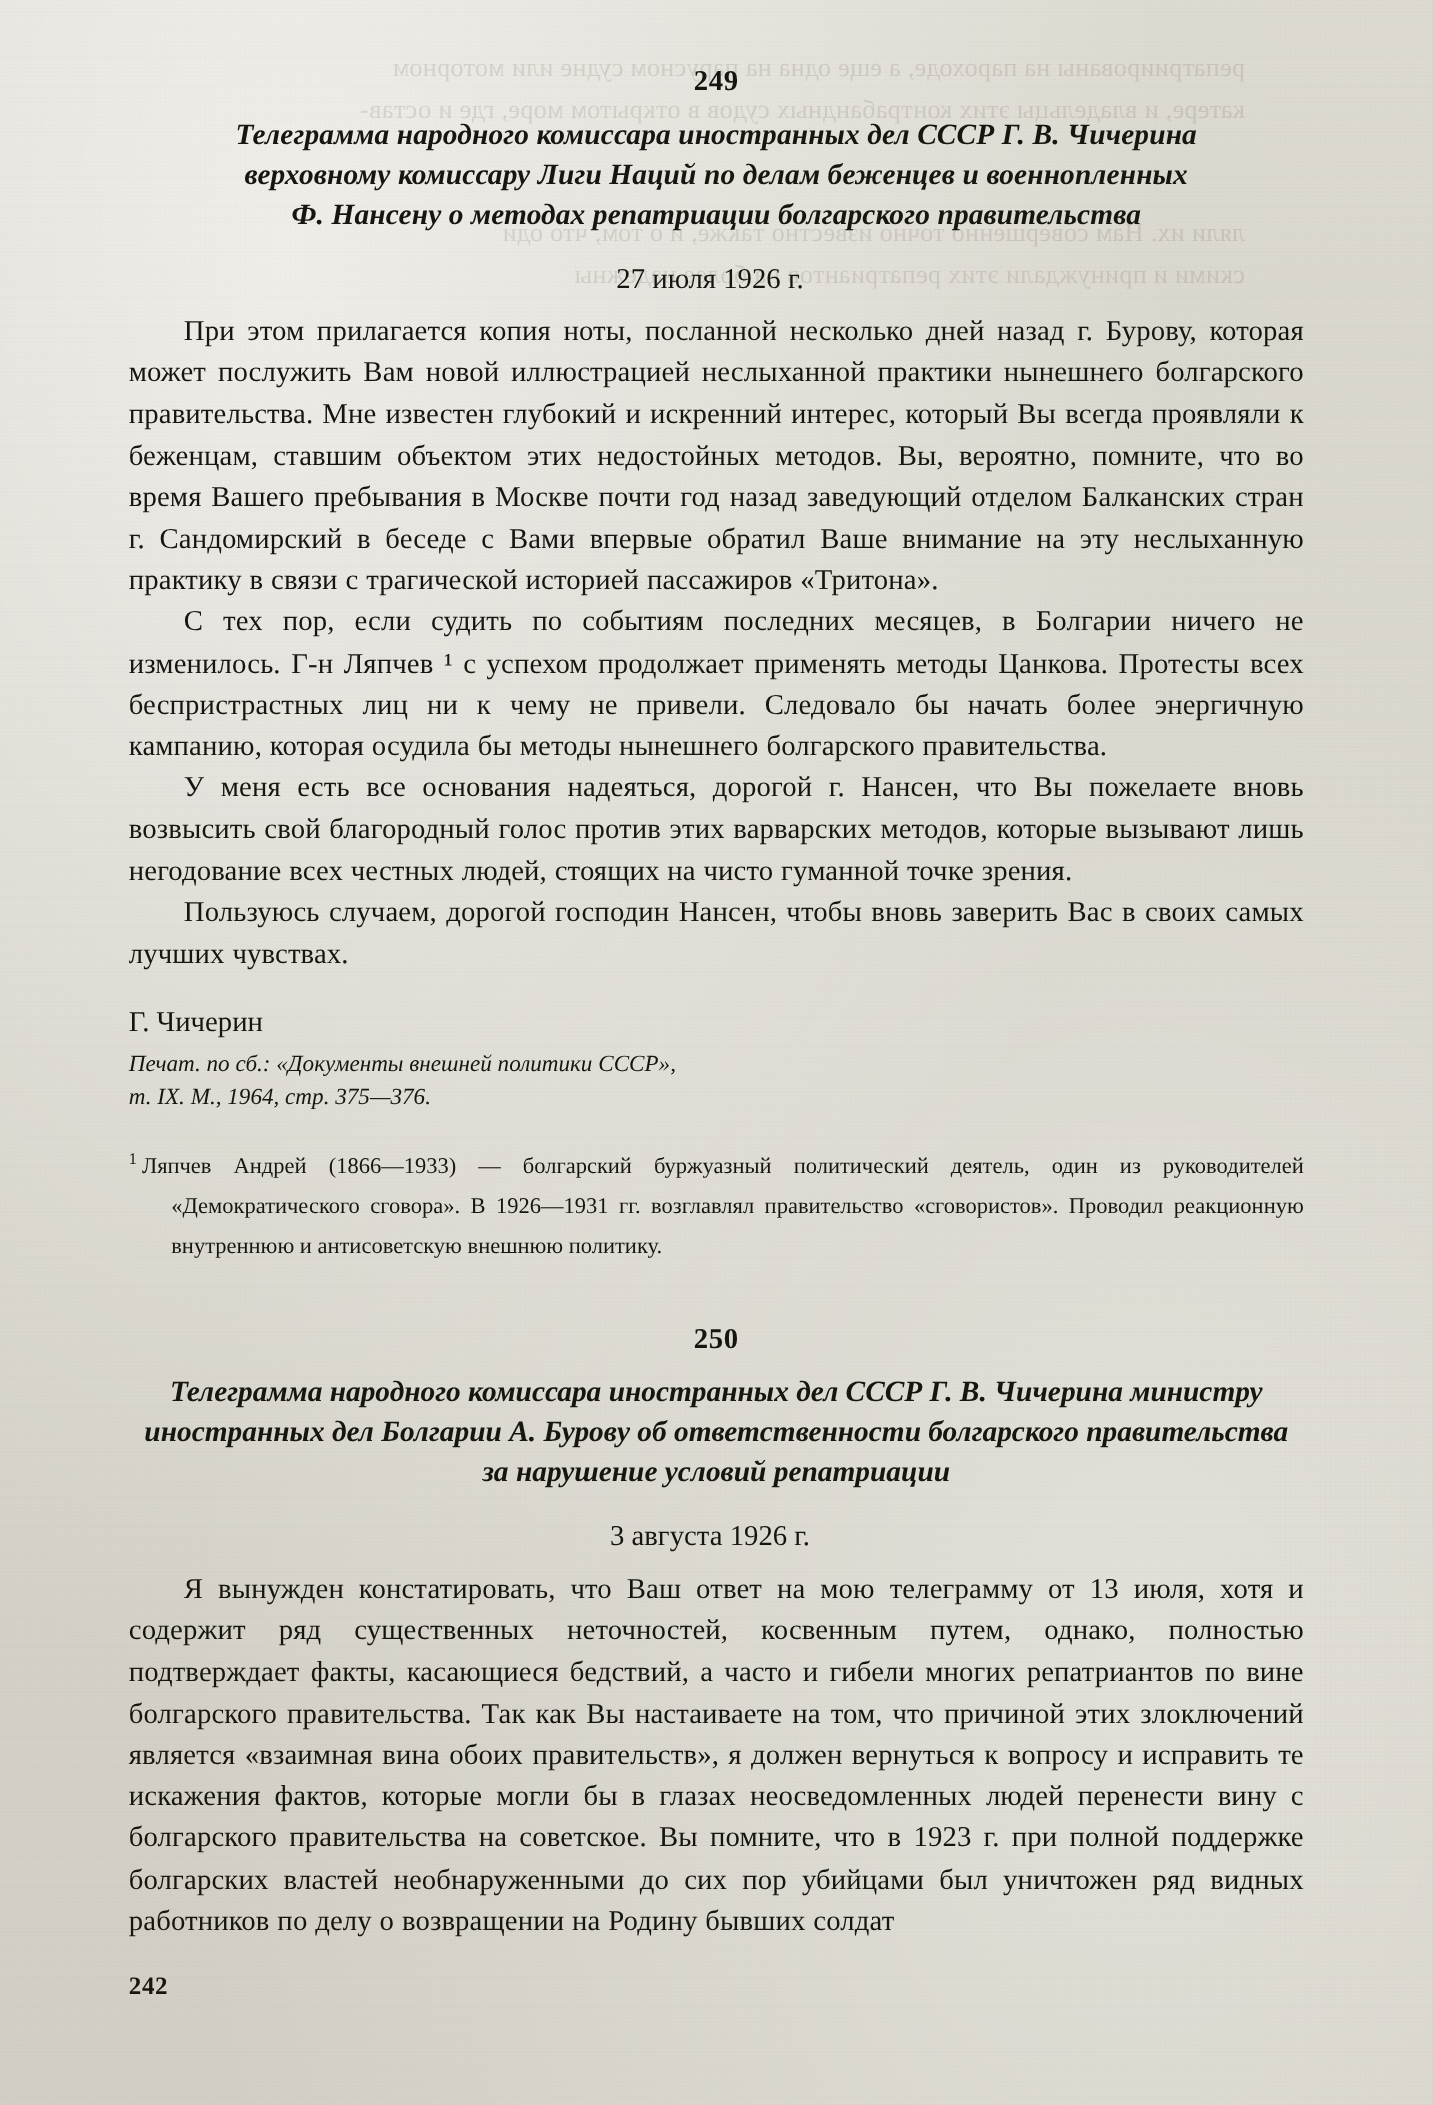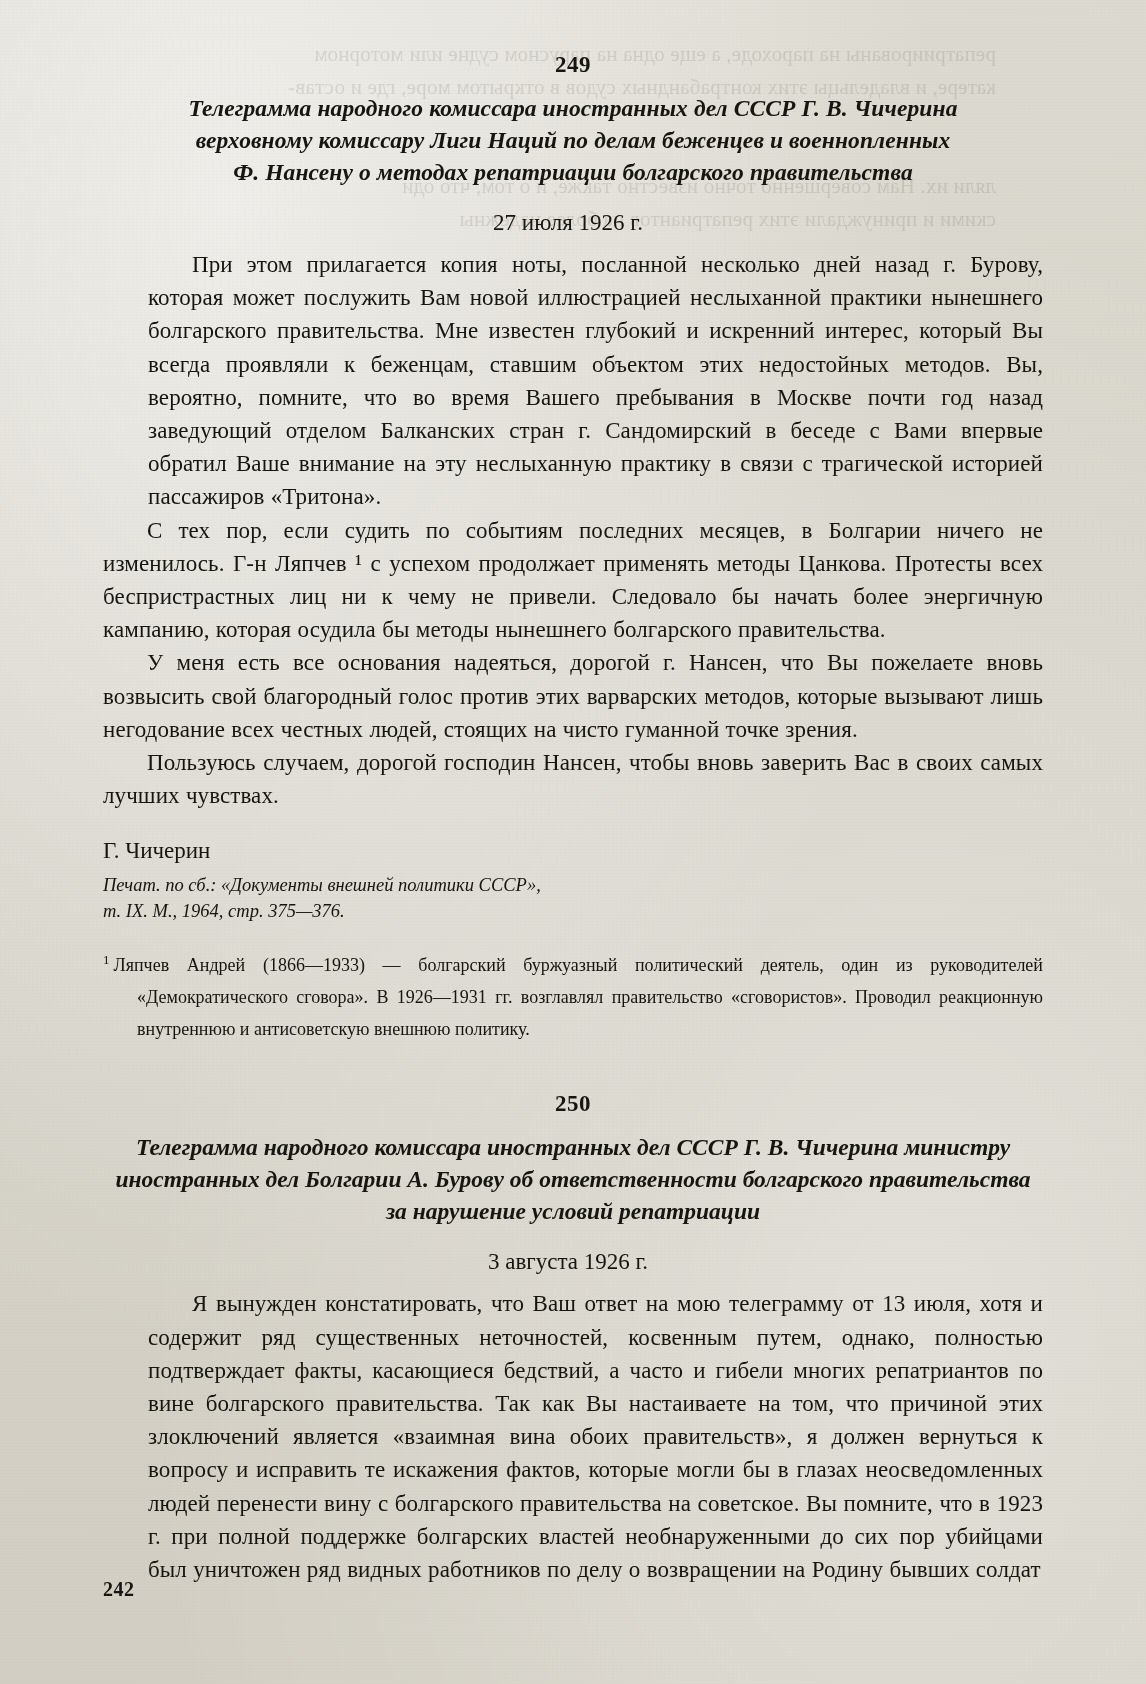--- a/index.html
+++ b/index.html
@@ -80,21 +80,21 @@
   }
   p.body {
     font-size: 23px;
     line-height: 33.2px;
     text-align: justify;
     margin: 0;
     text-indent: 44px;
     letter-spacing: 0.1px;
     word-spacing: 0.4px;
   }
-  p.body.first { margin-top: 12px; margin-left: 45px; }
+  p.body.first { margin-top: 12px; }
   .sign {
     text-align: left;
     font-size: 23px;
     margin-top: 26px;
     padding-right: 14px;
   }
   .source {
     text-align: left;
     font-style: italic;
     font-weight: normal;

